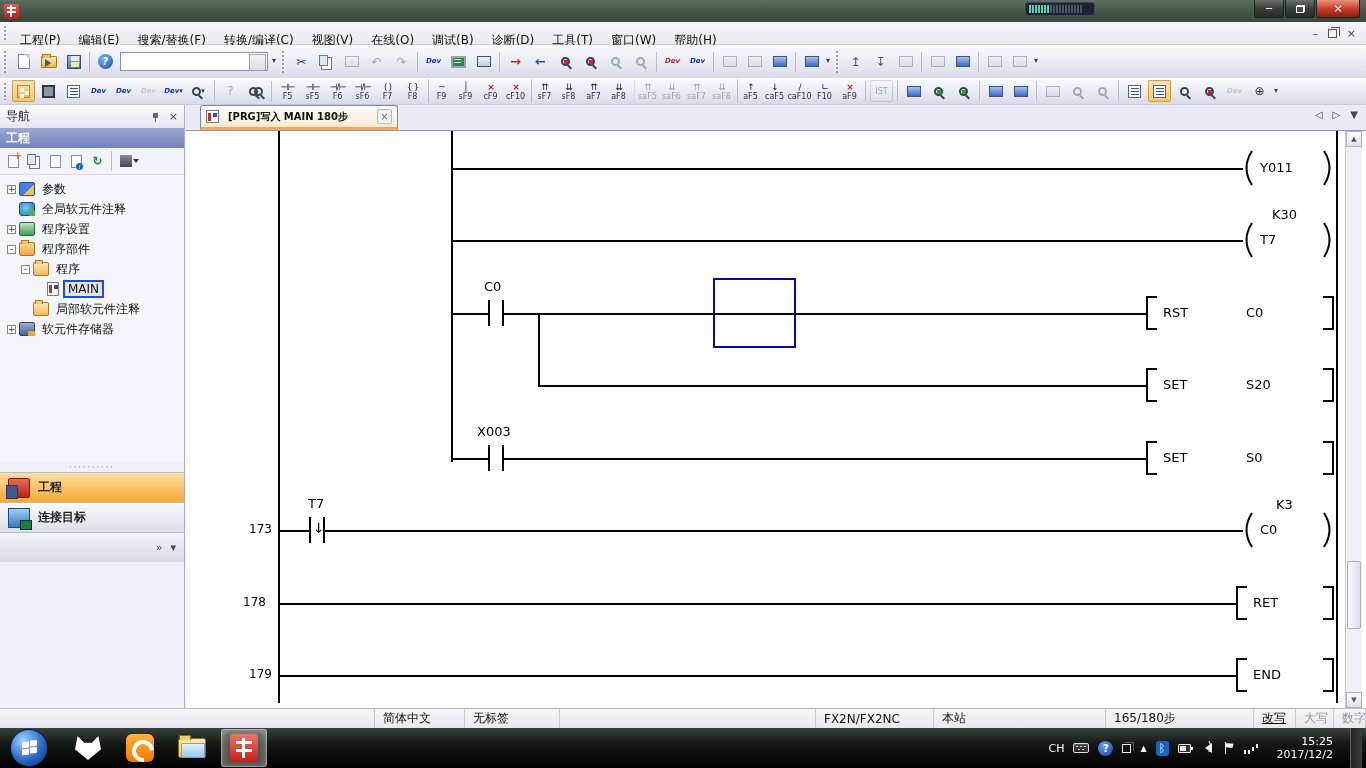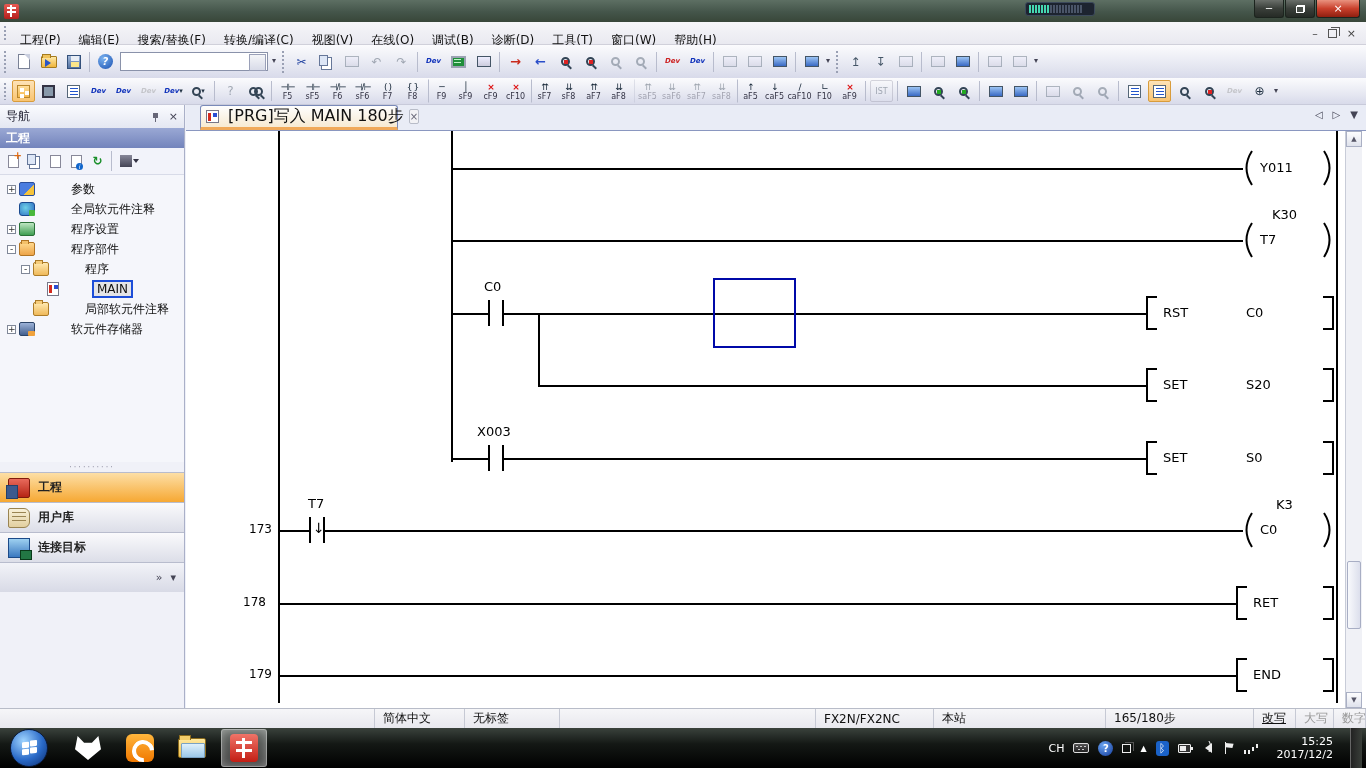--- a/index.html
+++ b/index.html
@@ -104,21 +104,21 @@
   .mi-copy{width:9px;height:11px;background:#dde6f6;border:1px solid #679;box-shadow:3px 3px 0 #fff,3px 3px 0 1px #679;margin:-3px 3px 0 -3px;}
   .mi-ref{color:#1a8f2a;font-size:12px;font-weight:bold;}
   .mi-sort{width:12px;height:12px;background:linear-gradient(#889,#445);position:relative;}
   .mi-sort::after{content:"";position:absolute;right:-7px;top:4px;border:3px solid transparent;border-top:4px solid #334;}
   
   #navtree{padding-top:4px;background:#f5f6fb;height:287px;}
   .trow{display:flex;align-items:center;height:20px;font-size:12px;color:#111;white-space:nowrap;}
   .expander{width:9px;height:9px;border:1px solid #808898;background:#fff;font-size:9px;line-height:7px;text-align:center;color:#333;margin:0 3px;flex:0 0 auto;}
   .expander:empty{visibility:hidden;}
   .ticon{width:16px;height:14px;margin-right:4px;flex:0 0 auto;position:relative;}
-  .tlabel{padding:0 3px;margin-left:29px;}
+  .tlabel{padding:0 3px;}
   .trow.selected .tlabel{background:#e4e4e6;border:2px solid #1d4ed8;}
   .ic-param{background:linear-gradient(135deg,#4a7de0 60%,#f5c33c 60%);border:1px solid #2a4e9a;border-radius:2px;}
   .ic-gcomment{background:radial-gradient(circle at 40% 40%,#6fd0e8,#2a6ac0);border:1px solid #1a4a90;border-radius:3px;}
   .ic-gcomment::after{content:"";position:absolute;right:-1px;bottom:-1px;width:6px;height:6px;background:#49b83c;border-radius:1px;}
   .ic-progset{background:linear-gradient(#bde6c2,#3f9e52);border:1px solid #2a7038;border-radius:2px;}
   .ic-pou{background:linear-gradient(#ffd98e,#eda348);border:1px solid #b07424;border-radius:2px;}
   .ic-pou::before{content:"";position:absolute;left:1px;top:-3px;width:6px;height:3px;background:#f3c06a;border:1px solid #b07424;border-bottom:none;}
   .ic-folder{background:linear-gradient(#ffe9b0,#efb95a);border:1px solid #ad7c28;border-radius:2px;}
   .ic-folder::before{content:"";position:absolute;left:1px;top:-3px;width:6px;height:3px;background:#f6cd7c;border:1px solid #ad7c28;border-bottom:none;}
   .ic-prg{width:12px;background:#fff;border:1px solid #778;}
@@ -138,21 +138,21 @@
   .ic-userlib::after{content:"";position:absolute;left:3px;top:3px;width:14px;height:1px;background:#9a8452;box-shadow:0 4px 0 #9a8452,0 8px 0 #9a8452;}
   .ic-conn{background:linear-gradient(#9ed0f0,#3a78c0);border:1px solid #1c4a88;}
   .ic-conn::after{content:"";position:absolute;right:-3px;bottom:-3px;width:10px;height:8px;background:#274;border:1px solid #0a3a1a;}
   #nav-foot{height:30px;background:linear-gradient(#f2f3f8,#d8dae6);border-top:1px solid #b8bccd;display:flex;align-items:center;justify-content:flex-end;padding-right:8px;color:#445;font-size:11px;gap:8px;}
 
   
   #docarea{position:absolute;left:186px;top:0;width:1180px;height:603px;}
   #tabbar{height:26px;background:#e9ecf6;border-bottom:1px solid #8a97c0;position:relative;display:flex;align-items:flex-end;}
   #tab-active{margin-left:14px;height:25px;width:198px;background:linear-gradient(#fefefe,#f7ead2);border:1px solid #7a8ab8;border-bottom:3px solid #f0a95a;border-radius:3px 3px 0 0;display:flex;align-items:center;padding:0 5px;gap:5px;}
   #tab-active .ticon{width:13px;height:13px;}
-  #tab-label{font-size:16px;font-weight:normal;color:#111;white-space:nowrap;flex:1;}
+  #tab-label{font-size:10px;font-weight:bold;color:#111;white-space:nowrap;flex:1;}
   #tab-close{width:15px;height:15px;border:1px solid #b8bcc8;background:#f2f2f5;color:#667;font-size:10px;line-height:13px;text-align:center;border-radius:2px;}
   #tab-ctrls{position:absolute;right:8px;top:4px;display:flex;gap:10px;font-size:10px;color:#445;}
   #canvas{position:absolute;left:0;top:26px;width:1180px;height:577px;background:#fff;overflow:hidden;}
   .v{position:absolute;width:2px;background:#000;}
   .h{position:absolute;height:2px;background:#000;}
   .contact{position:absolute;width:16px;height:26px;background:#fff;border-left:2px solid #000;border-right:2px solid #000;}
   .contact .fe{position:absolute;left:2px;top:4px;font-size:14px;line-height:14px;color:#000;}
   .dlabel{position:absolute;font-size:13px;color:#000;white-space:nowrap;}
   .step{position:absolute;width:52px;text-align:right;font-size:12px;color:#000;}
   .lbr{position:absolute;width:10px;height:34px;border-left:2px solid #000;}
@@ -663,24 +663,20 @@
           </div>
         </div>
       <div id="nav-dots">··········</div>
       <div>
 
           <div class="nbtn active">
             <span class="nbi ic-proj"></span>
             <span>工程</span>
           </div>
 
-          <div class="nbtn">
-            <span class="nbi ic-userlib"></span>
-            <span>用户库</span>
-          </div>
 
           <div class="nbtn">
             <span class="nbi ic-conn"></span>
             <span>连接目标</span>
           </div>
         </div>
       <div id="nav-foot">
         <span>»</span>
         <span>▾</span>
       </div>

